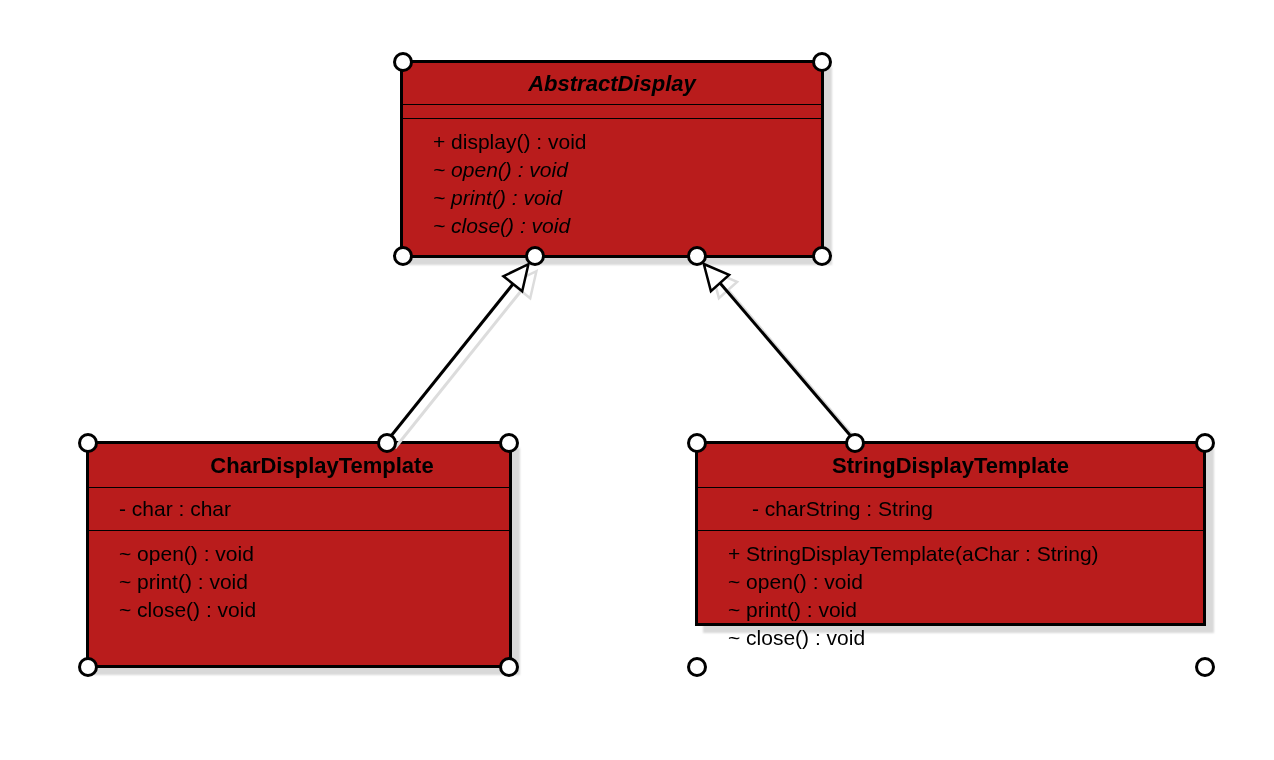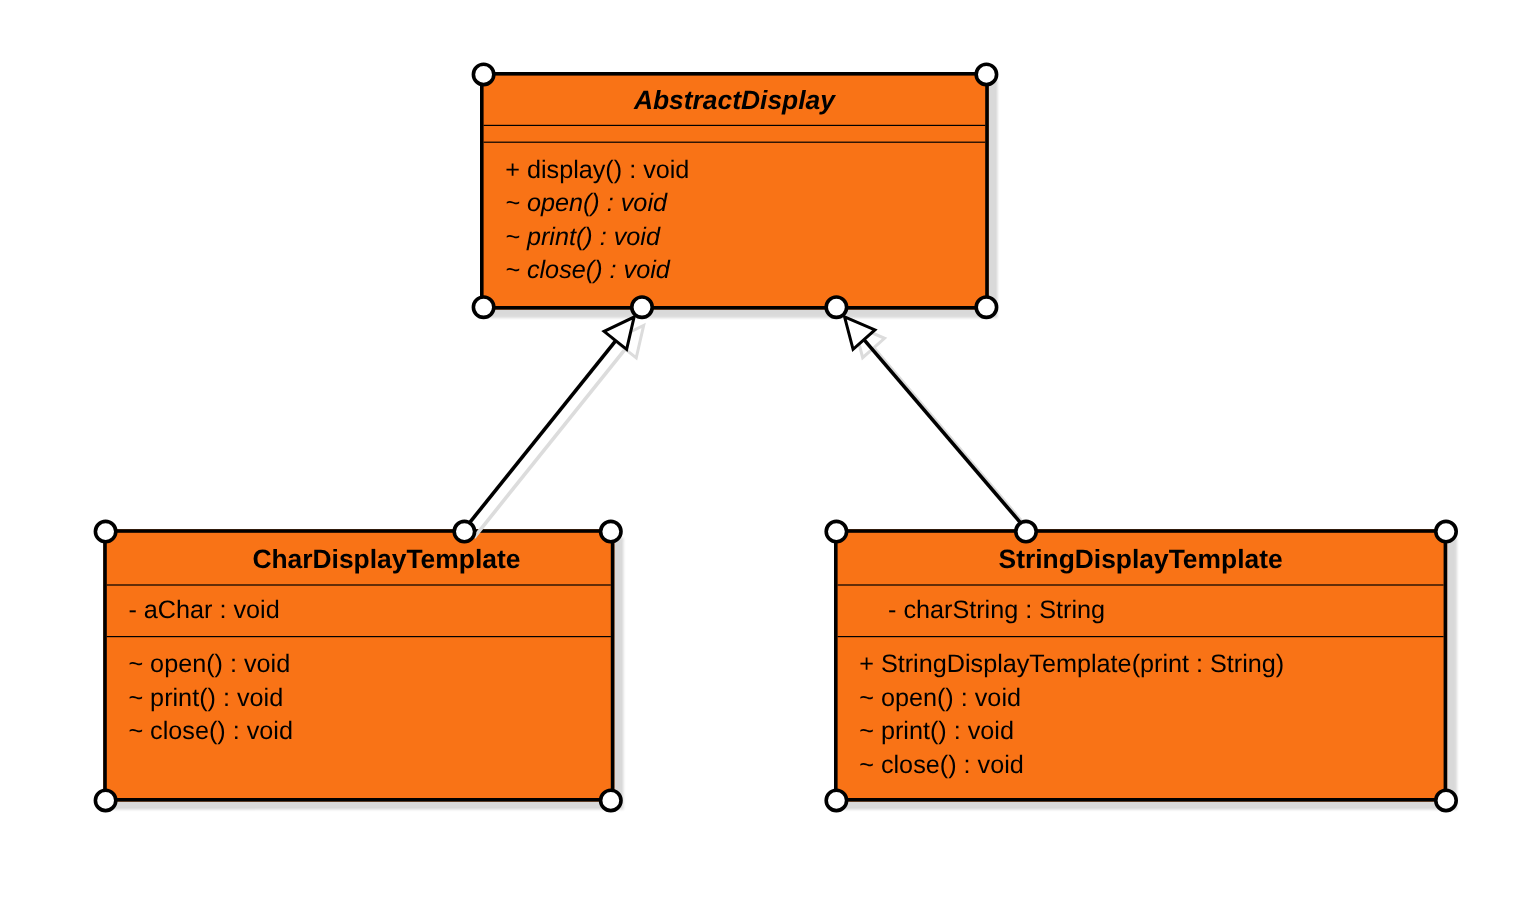--- a/index.html
+++ b/index.html
@@ -9,21 +9,21 @@
     font-family: "Liberation Sans", sans-serif;
     position: relative;
   }
   #canvas {
     position: absolute; left: 0; top: 0;
     width: 1274px; height: 760px;
     background: #ffffff; overflow: hidden;
   }
   .uml-class {
     position: absolute;
-    background: #f97316;
+    background: #b91c1c;
     border: 3px solid #000000;
     box-shadow: 8px 7px 2px #D9D9D9;
   }
   .cls-title {
     font-weight: bold;
     font-size: 22px;
     color: #000;
     text-align: center;
     display: flex; align-items: center; justify-content: center;
     border-bottom: 1.5px solid #000;
@@ -31,33 +31,34 @@
   }
   .italic { font-style: italic; }
   .cls-attrs { border-bottom: 1.5px solid #000; }
   .attrs-flex { display: flex; align-items: center; }
   .member {
     font-size: 21px;
     line-height: 28px;
     color: #000;
     padding-left: 18px;
     white-space: nowrap;
+    margin-left: 12px;
   }
   
   #cls-ad { left: 400px; top: 60px; width: 424px; height: 198px; }
   #cls-ad .cls-title { height: 42px; }
   #cls-ad .cls-attrs { height: 14px; }
   #cls-ad .cls-methods { padding-top: 9px; }
   
   #cls-cdt { left: 86px; top: 441px; width: 426px; height: 227px; }
   #cls-cdt .cls-title { height: 44px; padding-left: 46px; }
   #cls-cdt .cls-attrs { height: 43px; }
   #cls-cdt .cls-methods { padding-top: 9px; }
   
-  #cls-sdt { left: 695px; top: 441px; width: 511px; height: 227px; }
+  #cls-sdt { left: 695px; top: 441px; width: 511px; height: 185px; }
   #cls-sdt .cls-title { height: 44px; }
   #cls-sdt .cls-attrs { height: 43px; padding-left: 24px; }
   #cls-sdt .cls-methods { padding-top: 9px; }
 
   svg.arrows { position: absolute; left: 0; top: 0; pointer-events: none; }
 
   .handle {
     position: absolute;
     width: 20px; height: 20px;
     border-radius: 50%;
@@ -77,36 +78,36 @@
       <div class="member">+ display() : void</div>
       <div class="member italic">~ open() : void</div>
       <div class="member italic">~ print() : void</div>
       <div class="member italic">~ close() : void</div>
     </div>
   </div>
 
   <div class="uml-class" id="cls-cdt">
     <div class="cls-title">CharDisplayTemplate</div>
     <div class="cls-attrs attrs-flex">
-      <div class="member">- aChar : void</div>
+      <div class="member">- char : char</div>
     </div>
     <div class="cls-methods">
       <div class="member">~ open() : void</div>
       <div class="member">~ print() : void</div>
       <div class="member">~ close() : void</div>
     </div>
   </div>
 
   <div class="uml-class" id="cls-sdt">
     <div class="cls-title">StringDisplayTemplate</div>
     <div class="cls-attrs attrs-flex">
       <div class="member">- charString : String</div>
     </div>
     <div class="cls-methods">
-      <div class="member">+ StringDisplayTemplate(print : String)</div>
+      <div class="member">+ StringDisplayTemplate(aChar : String)</div>
       <div class="member">~ open() : void</div>
       <div class="member">~ print() : void</div>
       <div class="member">~ close() : void</div>
     </div>
   </div>
 
   <svg class="arrows" width="1274" height="760" viewBox="0 0 1274 760">
 
     <g>
       <line x1="395" y1="448" x2="521" y2="291" stroke="#DCDCDC" stroke-width="3"></line>

